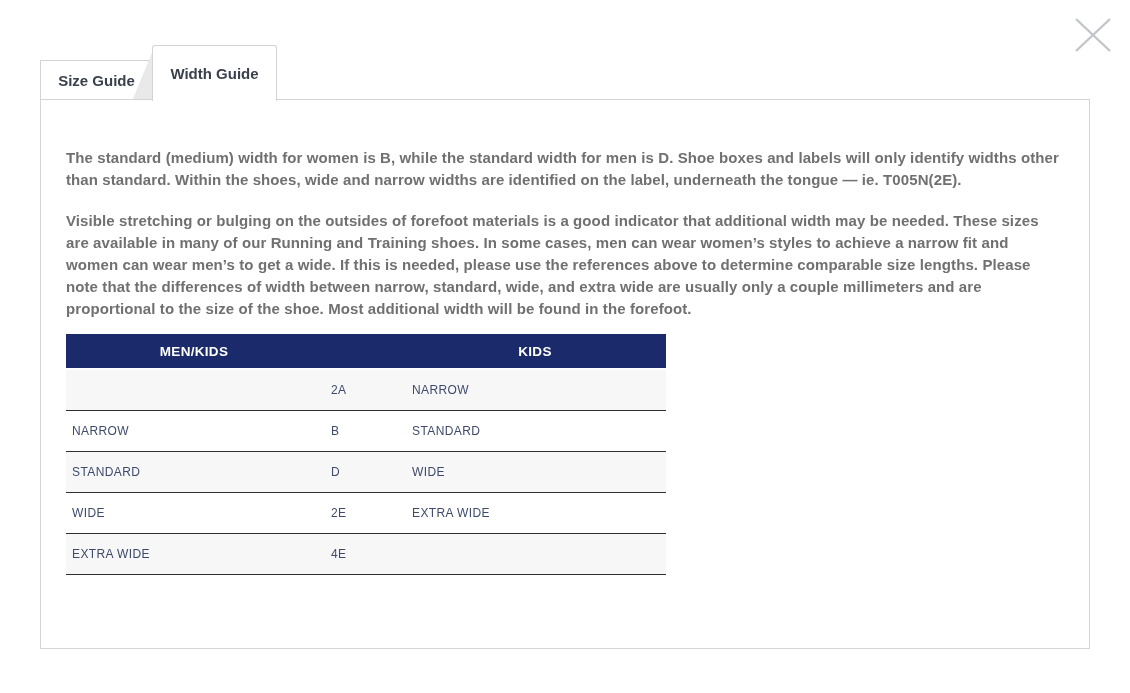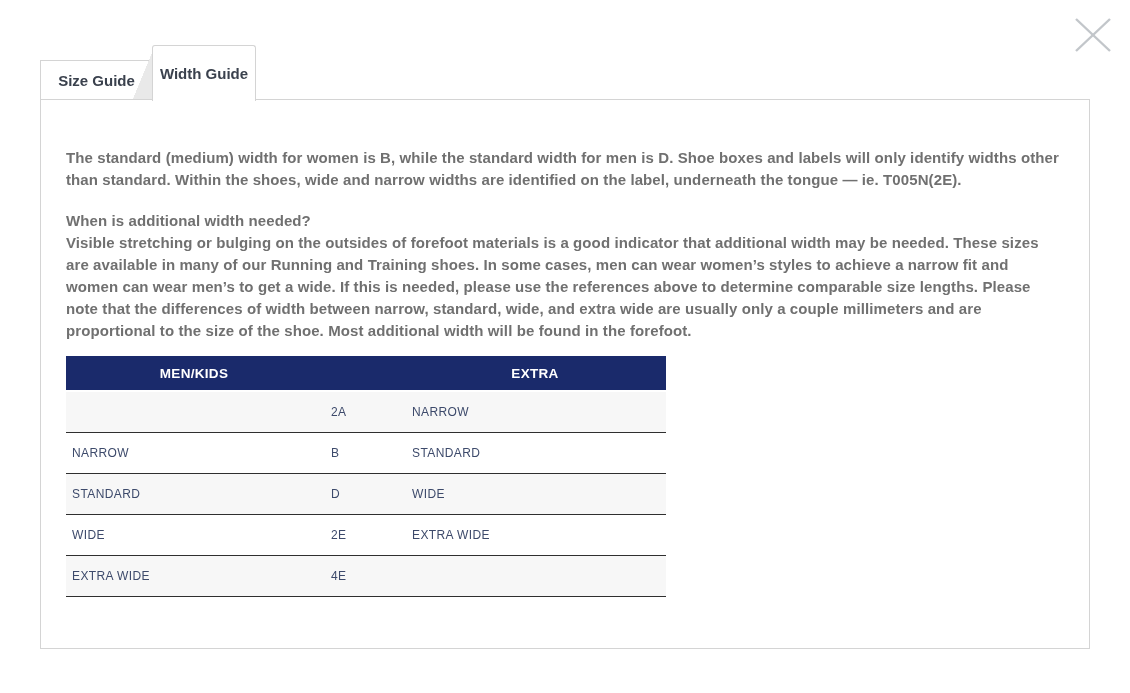--- a/index.html
+++ b/index.html
@@ -22,21 +22,21 @@
 
   
   .dialog{position:absolute;left:40px;top:44px;width:1050px;}
   .tabs-row{display:flex;align-items:flex-end;height:56px;position:relative;z-index:2;}
   .tab{display:flex;align-items:center;justify-content:center;
     background:#fff;border:1px solid var(--border);
     font-size:15px;font-weight:700;color:#3a414d;cursor:pointer;}
   .tab.inactive{width:113px;height:40px;position:relative;}
   .tab.inactive .fold{position:absolute;right:0;bottom:0;width:19px;height:46px;
     background:linear-gradient(to bottom right,rgba(0,0,0,0) 49.5%,#e9e9e9 50%);}
-  .tab.active{width:104px;height:56px;margin-left:-1px;margin-bottom:-1px;
+  .tab.active{width:125px;height:56px;margin-left:-1px;margin-bottom:-1px;
     border-bottom:none;border-radius:3px 3px 0 0;position:relative;z-index:3;}
 
   .panel{position:relative;z-index:1;margin-top:-1px;width:1050px;height:550px;
     background:#fff;border:1px solid var(--border);padding:47px 25px 0 25px;}
 
   .copy{color:var(--body-text);font-size:15px;font-weight:600;line-height:22px;
     letter-spacing:.1px;max-width:1000px;}
   .copy.intro{margin-bottom:19px;}
 
   
@@ -79,35 +79,34 @@
       <div class="tab active">
         <span>Width Guide</span>
       </div>
     </div>
 
     <div class="panel">
 
       <p class="copy intro">The standard (medium) width for women is B, while the standard width for men is D. Shoe boxes and labels will only identify widths other than standard. Within the shoes, wide and narrow widths are identified on the label, underneath the tongue — ie. T005N(2E).</p>
 
       <div class="copy">
-        <div>When is additional width needed?</div>
         <div>Visible stretching or bulging on the outsides of forefoot materials is a good indicator that additional width may be needed. These sizes are available in many of our Running and Training shoes. In some cases, men can wear women’s styles to achieve a narrow fit and women can wear men’s to get a wide. If this is needed, please use the references above to determine comparable size lengths. Please note that the differences of width between narrow, standard, wide, and extra wide are usually only a couple millimeters and are proportional to the size of the shoe. Most additional width will be found in the forefoot.</div>
       </div>
 
       <table class="width-table">
         <colgroup>
             <col class="c1">
             <col class="c2">
             <col class="c3">
           </colgroup>
         <thead>
           <tr>
             <th>MEN/KIDS</th>
             <th></th>
-            <th>EXTRA</th>
+            <th>KIDS</th>
           </tr>
         </thead>
         <tbody>
           <tr>
             <td class="c1"></td>
             <td class="c2">2A</td>
             <td class="c3">NARROW</td>
           </tr>
           <tr>
             <td class="c1">NARROW</td>

